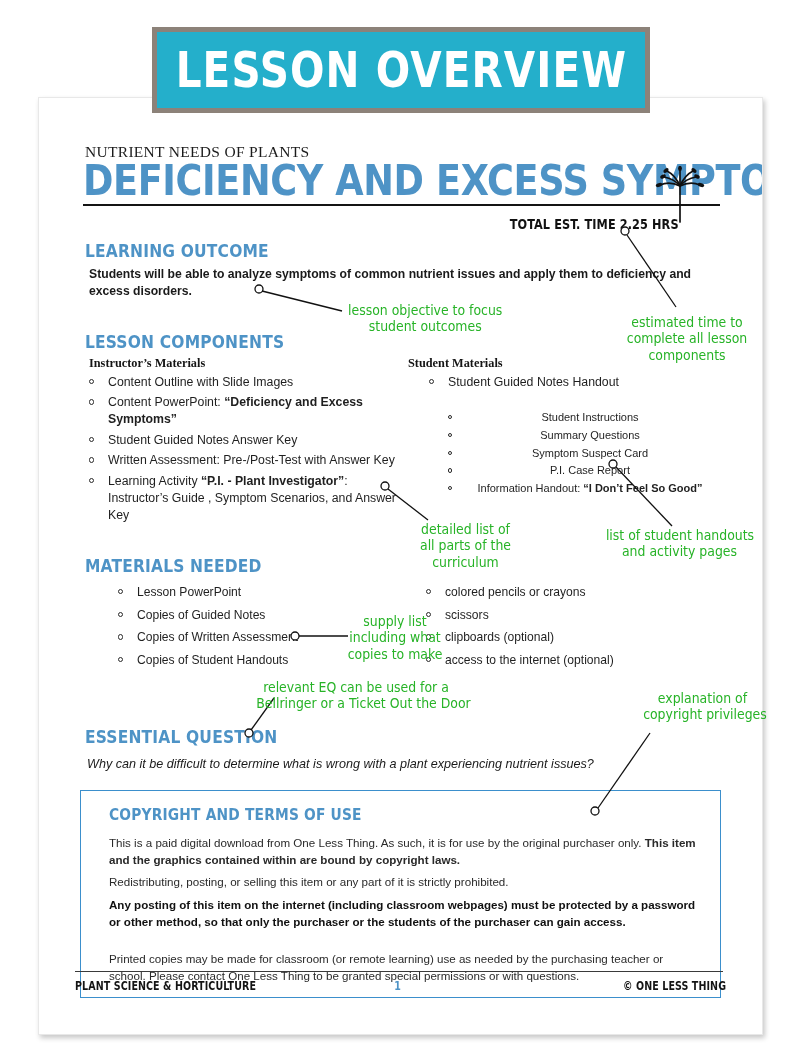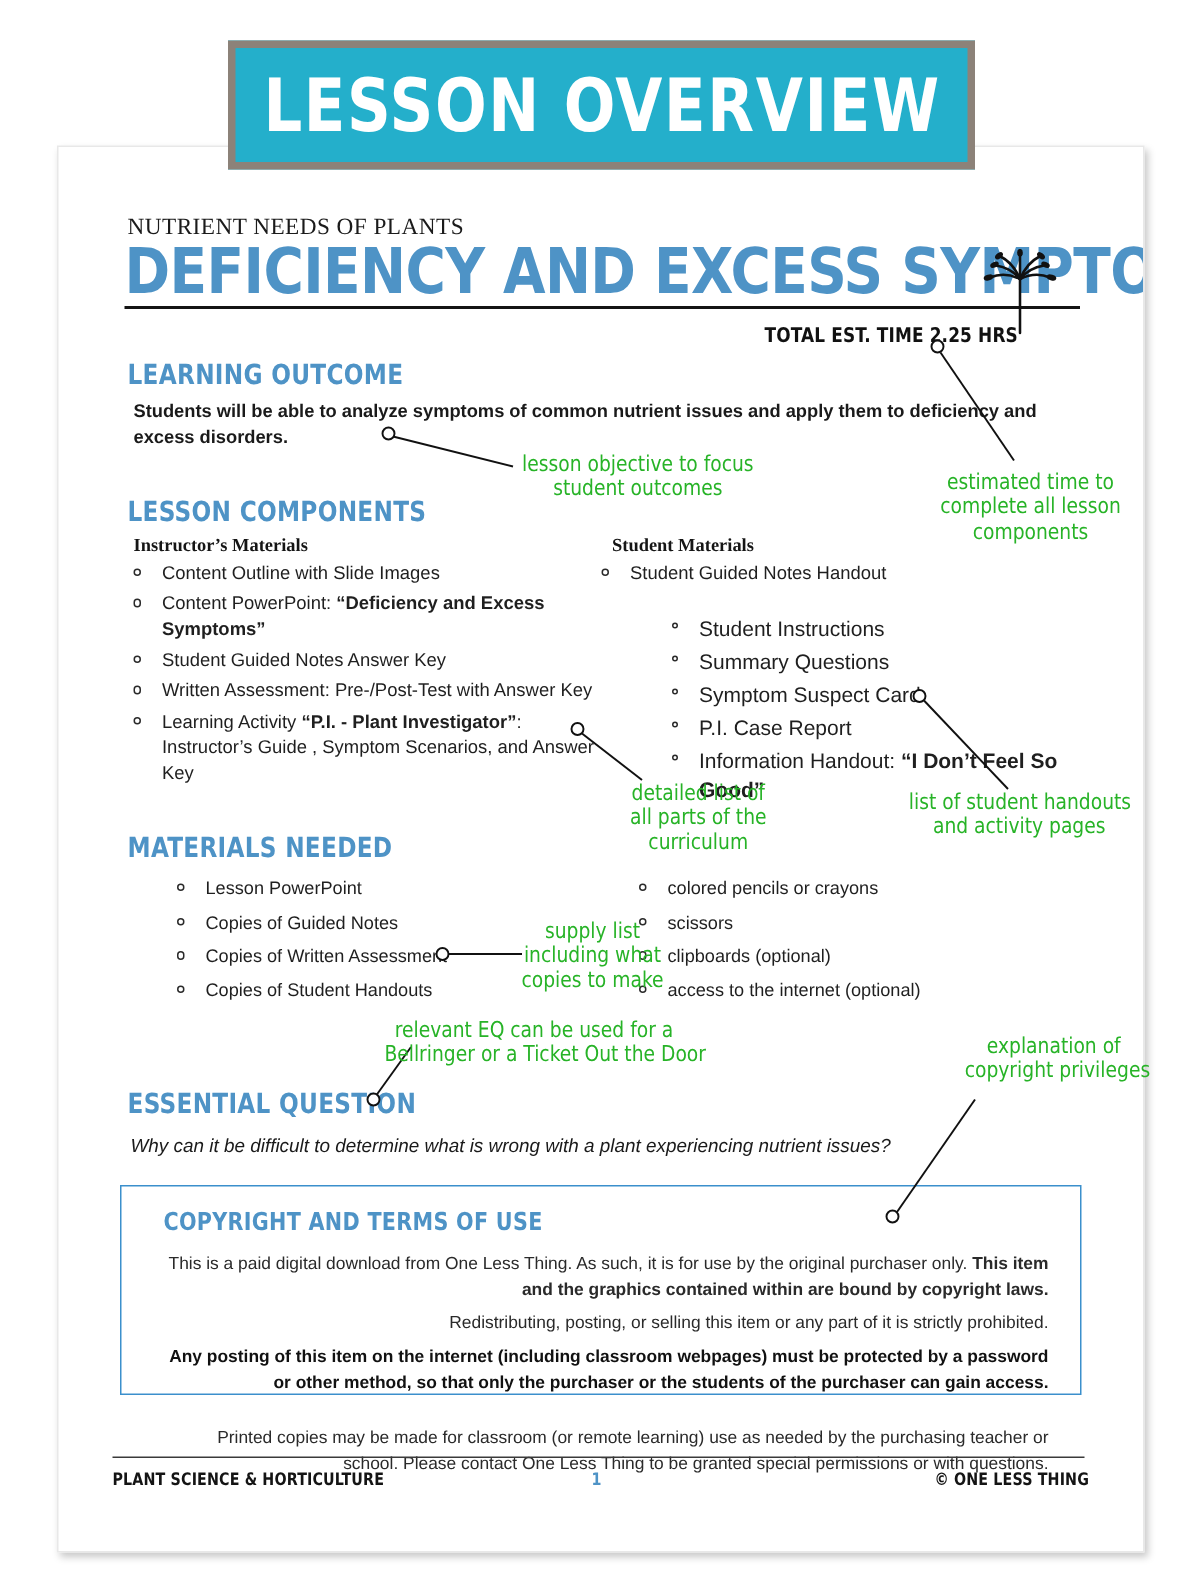--- a/index.html
+++ b/index.html
@@ -166,23 +166,24 @@
     position: absolute;
     left: 6px;
     top: 5px;
     width: 5.2px;
     height: 5.2px;
     border: 1.3px solid #2a2a2a;
     border-radius: 50%;
     box-sizing: border-box;
   }
   ul.ol2 > li {
-    font-size: 14px;
+    font-size: 11px;
     padding-left: 52px;
     margin-bottom: 2.6px;
+    text-align: center;
   }
   ul.ol2 > li::before {
     content: "";
     position: absolute;
     left: 34px;
     top: 5px;
     width: 4.4px;
     height: 4.4px;
     border: 1.15px solid #2a2a2a;
     border-radius: 50%;
@@ -205,24 +206,23 @@
     color: #1a1a1a;
     white-space: nowrap;
   }
 
   
   #copy-box {
     position: absolute;
     left: 41px;
     top: 692px;
     width: 641px;
-    height: 140px;
+    height: 208px;
     border: 1.8px solid #3B8FCC;
     box-sizing: border-box;
-    text-align: right;
   }
   #copy-head {
     position: absolute;
     left: 28px;
     top: 14px;
     font-family: "Liberation Sans Narrow", "DejaVu Sans Condensed", "Liberation Sans", sans-serif;
     font-weight: bold;
     font-size: 16.5px;
     color: #4E93C6;
     letter-spacing: 0.2px;
@@ -329,21 +329,21 @@
   <div class="col-head" style="left:50px; top:258px;">Instructor’s Materials</div>
   <ul class="ol1" id="instructor-list" style="position:absolute; left:44px; top:276px; width:320px;">
       <li>Content Outline with Slide Images</li>
       <li><span>Content PowerPoint: </span><span class="q-b">“Deficiency and Excess Symptoms”</span></li>
       <li>Student Guided Notes Answer Key</li>
       <li>Written Assessment: Pre-/Post-Test with Answer Key</li>
       <li><span>Learning Activity </span><span class="q-b">“P.I. - Plant Investigator”</span><span>: Instructor’s Guide , Symptom Scenarios, and Answer Key</span></li>
     </ul>
 
   <div class="col-head" style="left:369px; top:258px;">Student Materials</div>
-  <ul class="ol1" id="student-list" style="position:absolute; left:356px; top:276px; width:300px;">
+  <ul class="ol1" id="student-list" style="position:absolute; left:384px; top:276px; width:300px;">
       <li>Student Guided Notes Handout</li>
     </ul>
   <ul class="ol2" id="student-sublist" style="position:absolute; left:375px; top:312px; width:300px;">
       <li>Student Instructions</li>
       <li>Summary Questions</li>
       <li>Symptom Suspect Card</li>
       <li>P.I. Case Report</li>
       <li><span>Information Handout: </span><span class="q-b">“I Don’t Feel So Good”</span></li>
     </ul>
 

